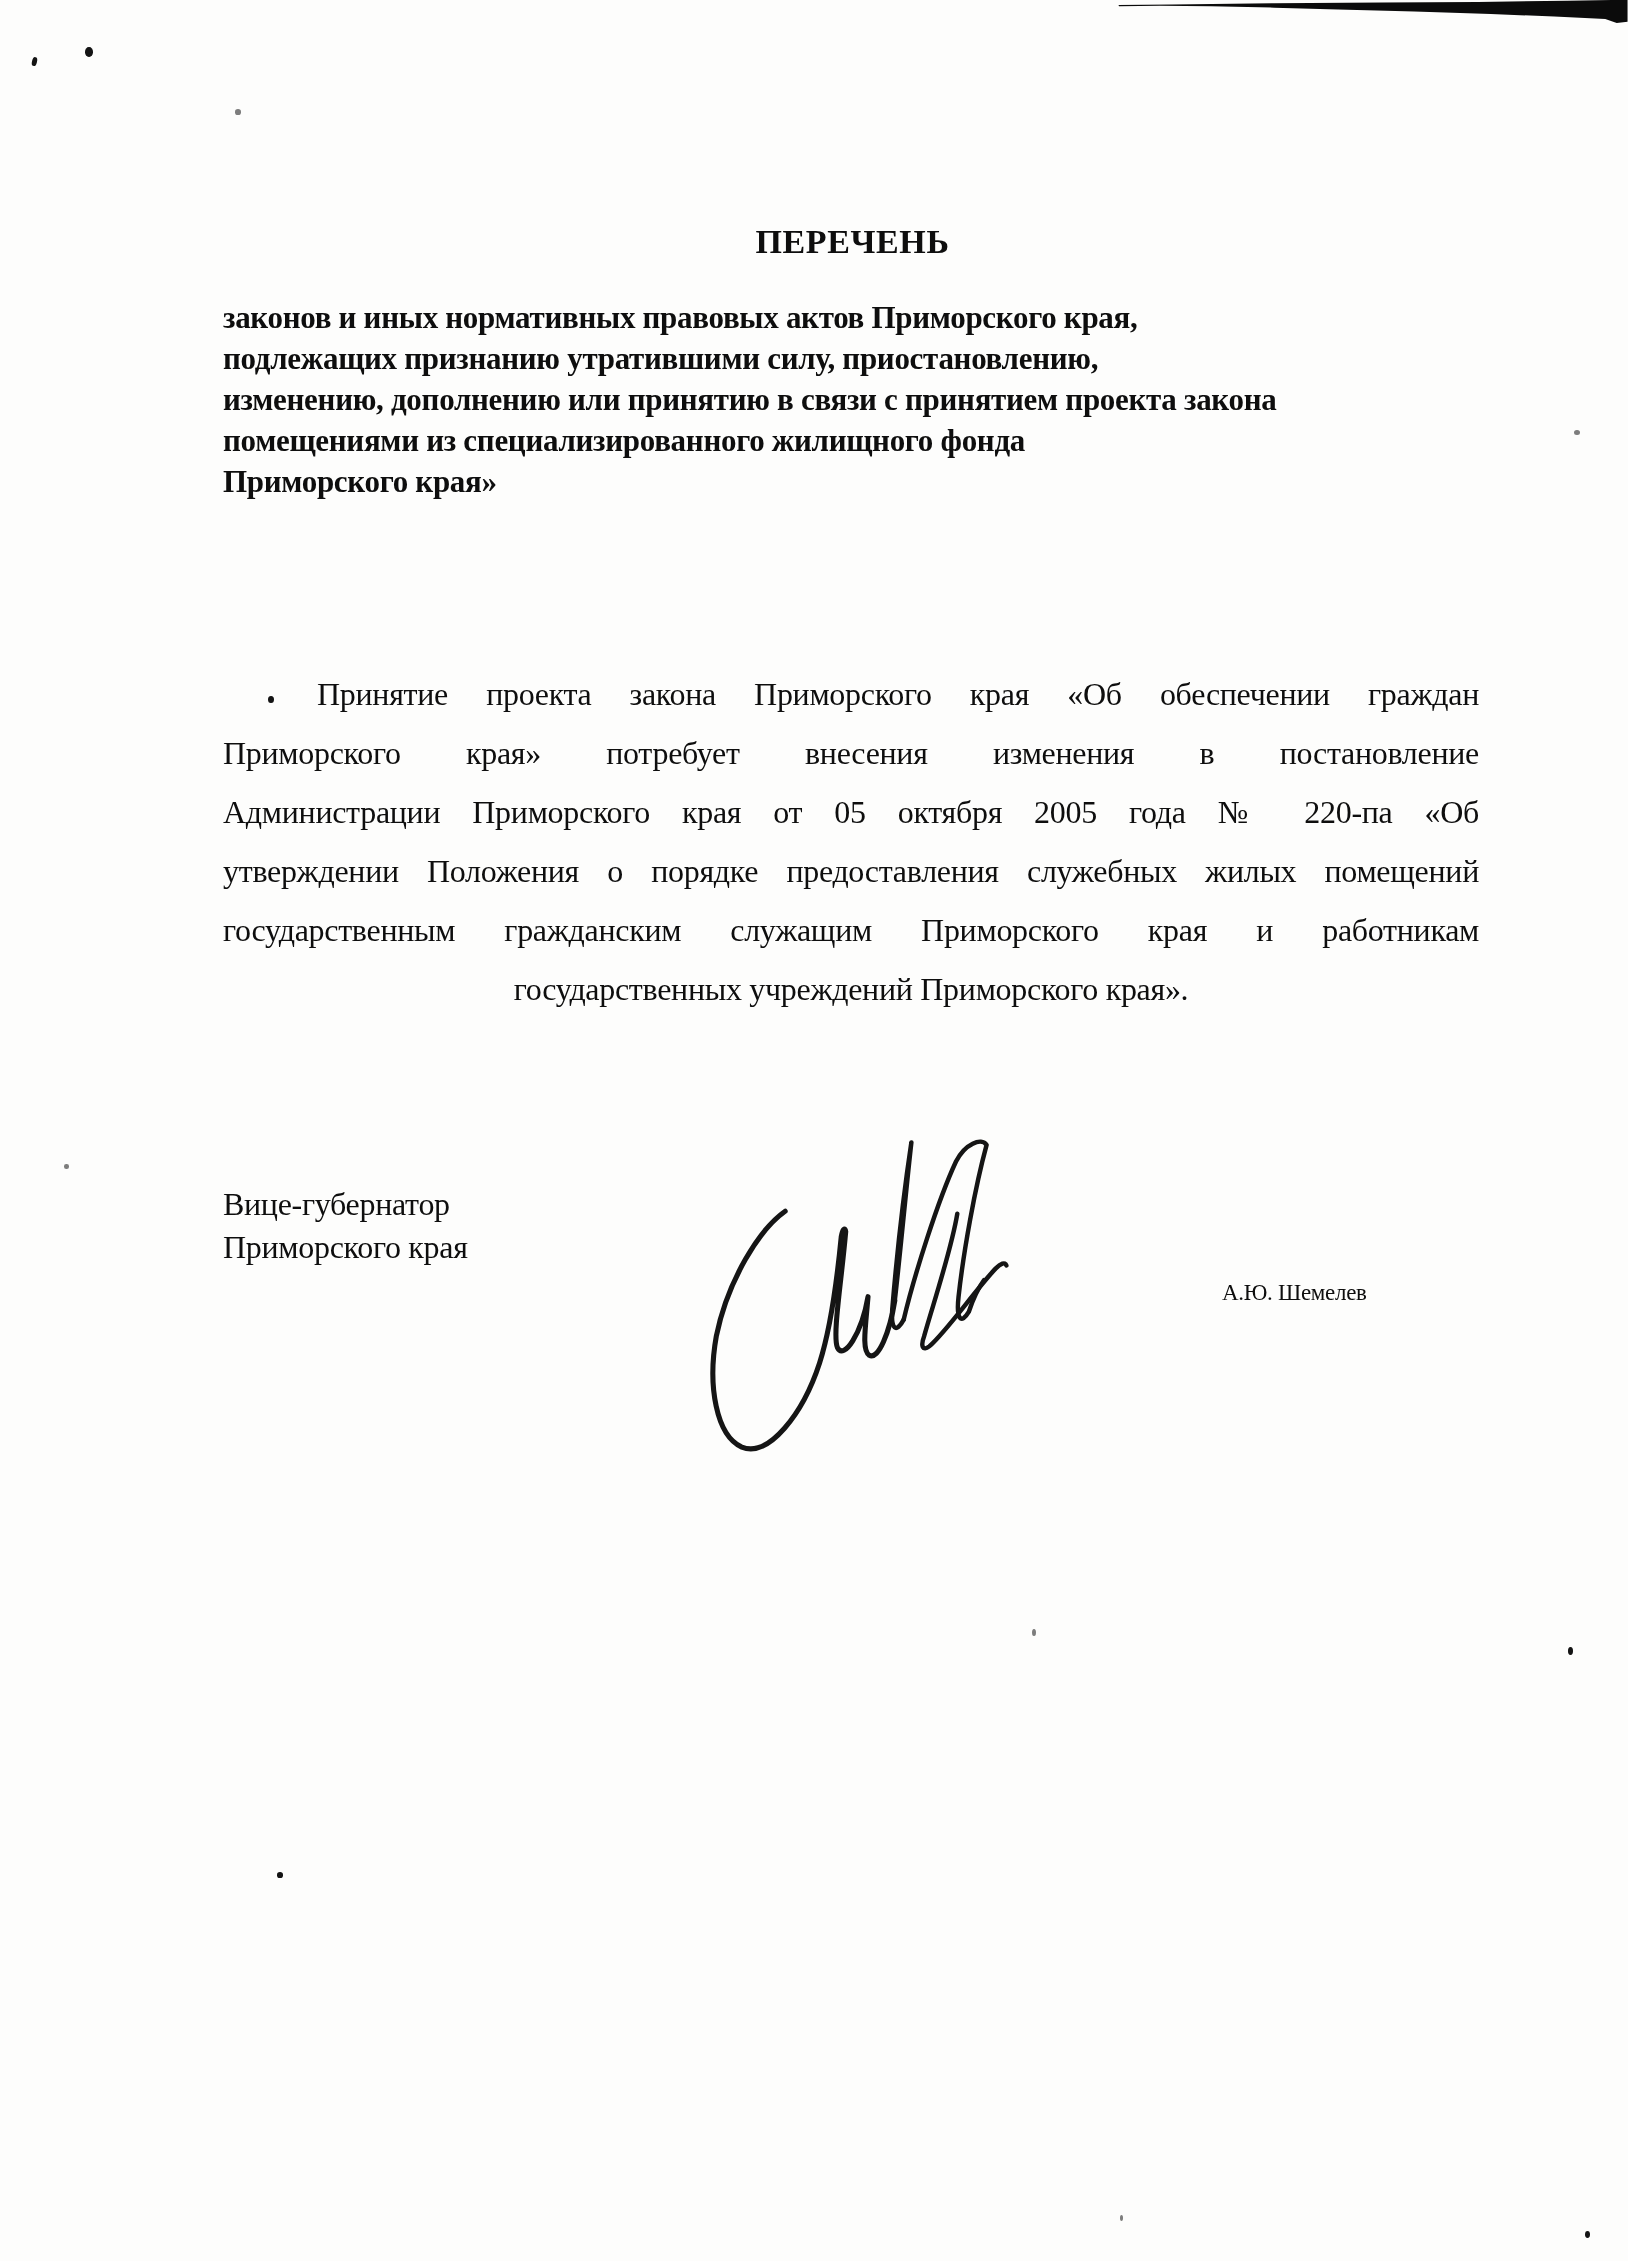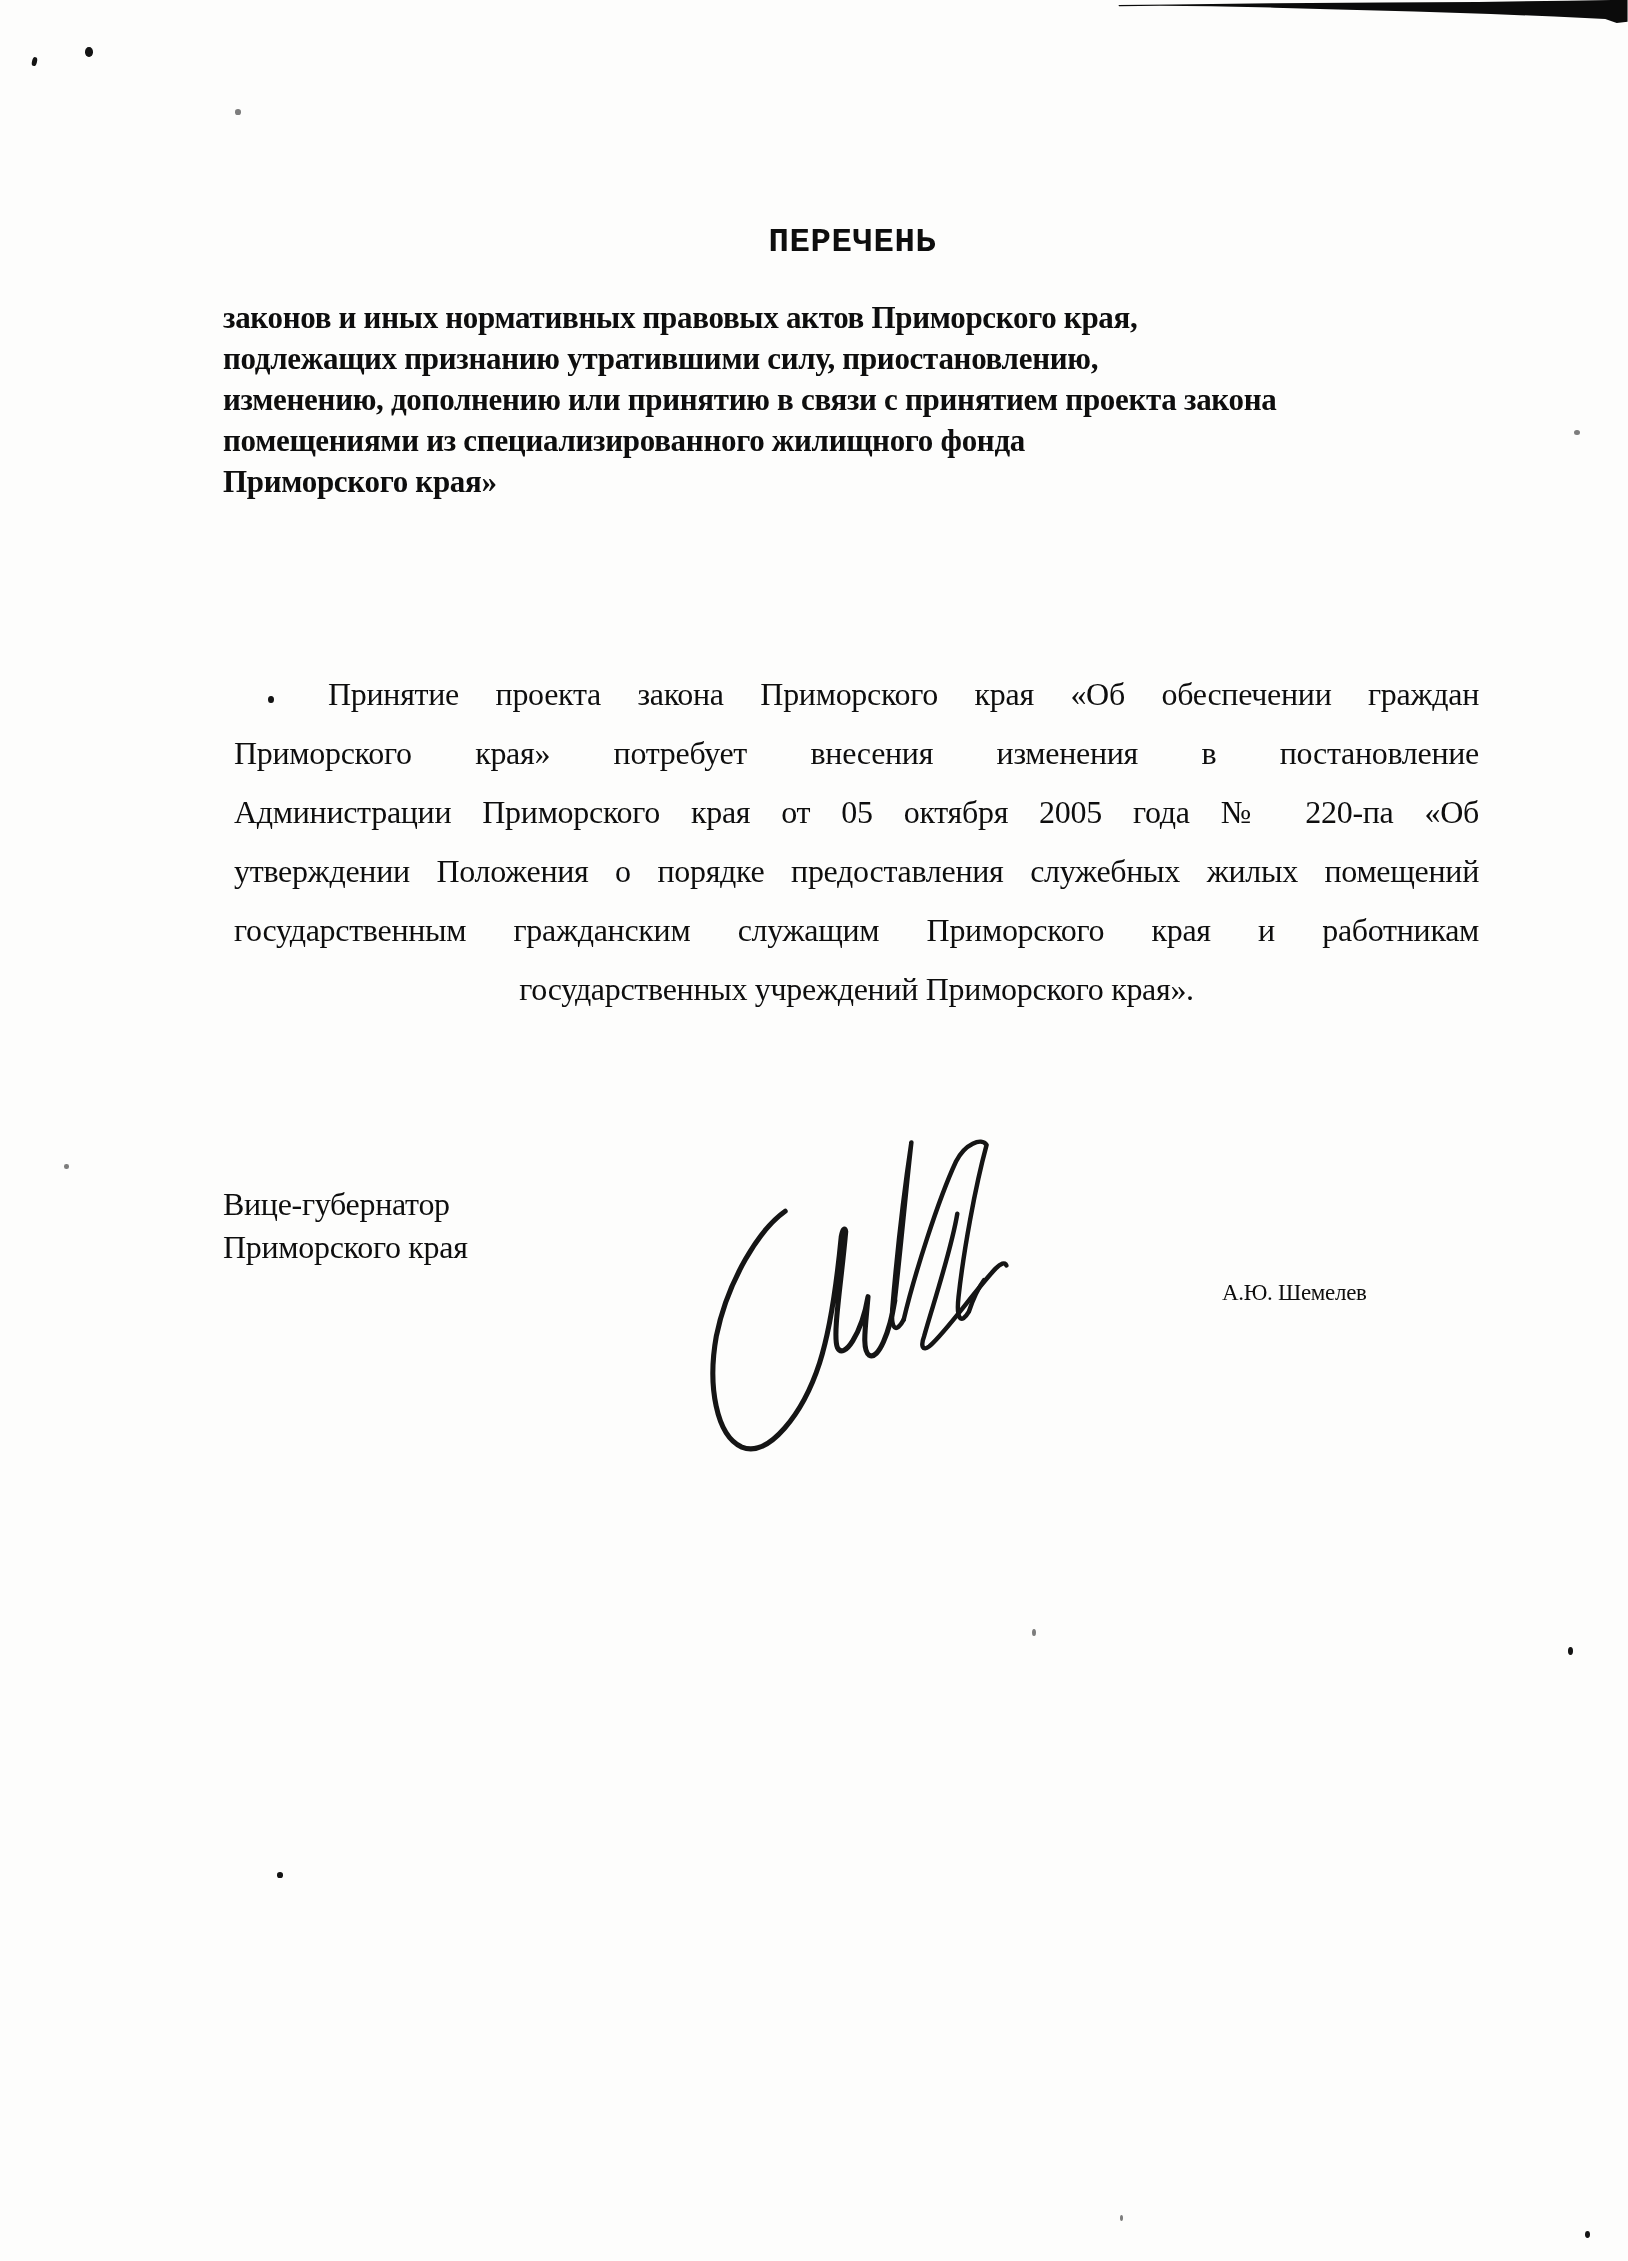--- a/index.html
+++ b/index.html
@@ -8,32 +8,31 @@
     width:1628px; height:2261px;
     background:#fdfdfc;
     overflow:hidden;
     font-family:"Liberation Serif","DejaVu Serif",serif;
     color:#0e0e0e;
   }
   .doc-title {
     position:absolute; left:223px; top:223px; width:1259px;
     text-align:center; font-weight:bold; font-size:34px;
     letter-spacing:0.6px;
-    font-family:Liberation Mono, monospace;
   }
   .subtitle {
     position:absolute; left:223px; top:297px; width:1259px;
     text-align:left; font-weight:bold; font-size:31px;
     line-height:41px; letter-spacing:-0.3px;
   }
   .body-par {
     position:absolute; left:223px; top:665px; width:1256px;
     font-size:32px; line-height:59px; letter-spacing:-0.3px;
   }
-  .jline { text-align:justify; height:59px; overflow:hidden; white-space:normal;margin-left:11px; }
+  .jline { text-align:justify; height:59px; overflow:hidden; white-space:normal; }
   .jline::after { content:""; display:inline-block; width:100%; height:0; }
   .jline.first { text-indent:94px; }
   .jline.last { text-align:center; }
   .jline.last::after { content:none; }
   .sig-position {
     position:absolute; left:223px; top:1183px;
     font-size:32px; line-height:43px; letter-spacing:-0.3px;
   }
   .sig-name {
     position:absolute; left:1222px; top:1280px;

